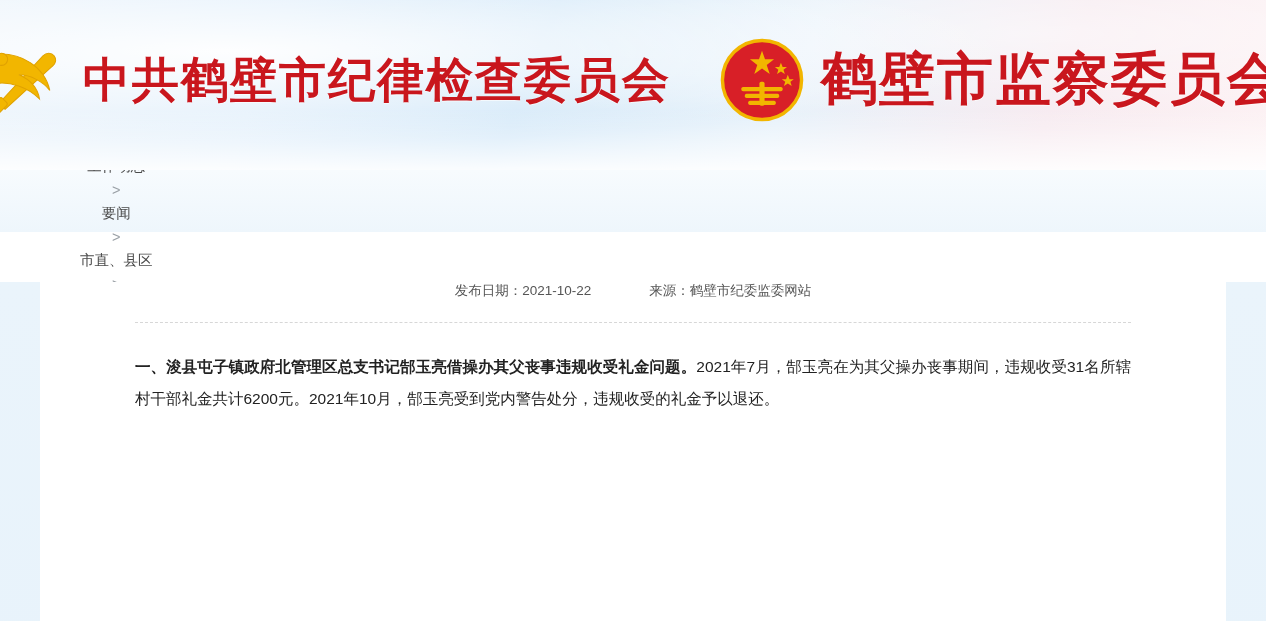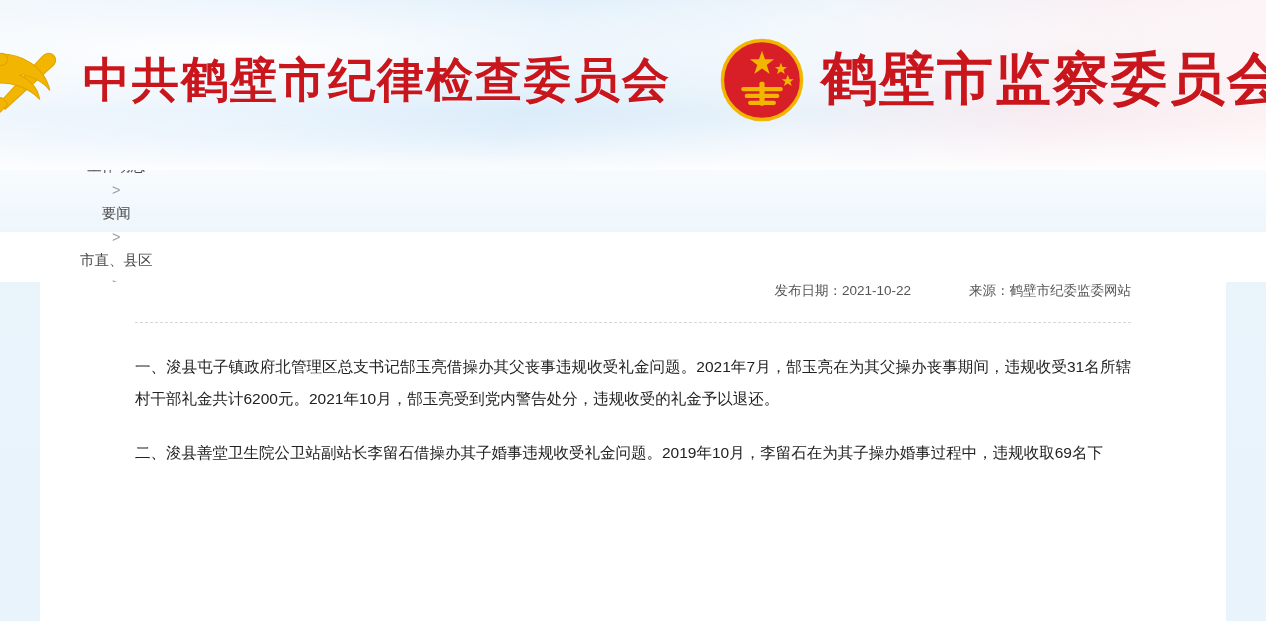--- a/index.html
+++ b/index.html
@@ -105,39 +105,39 @@
     font-family: "DejaVu Serif", "Liberation Serif", serif;
     font-weight: bold;
     font-size: 28px;
     letter-spacing: 1px;
     padding-top: 95px;
     line-height: 1.4;
   }
   .meta {
     margin-top: 50px;
     display: flex;
-    justify-content: flex-end;
+    justify-content: center;
     gap: 58px;
     font-size: 13.5px;
     color: #555;
   }
   .divider {
     margin-top: 22px;
     border-top: 1px dashed #d7d7d7;
     width: 100%;
   }
   .para {
     margin-top: 28px;
     font-size: 15.5px;
     color: #222;
     line-height: 2.05;
     text-align: justify;
     text-indent: 0;
   }
-  .para .lead { font-weight: normal; }
+  .para .lead { font-weight: bold; }
   .para-2 { margin-top: 22px; }
 </style>
 </head>
 <body>
 
 <div class="banner">
   <div class="banner-inner">
 
     <div class="emblem-group">
       <div class="cpc-emblem">
@@ -202,18 +202,15 @@
       <span>发布日期：2021-10-22</span>
       <span>来源：鹤壁市纪委监委网站</span>
     </div>
 
     <div class="divider"></div>
 
     <p class="para">
       <span class="lead">一、浚县屯子镇政府北管理区总支书记郜玉亮借操办其父丧事违规收受礼金问题。</span><span>2021年7月，郜玉亮在为其父操办丧事期间，违规收受31名所辖村干部礼金共计6200元。2021年10月，郜玉亮受到党内警告处分，违规收受的礼金予以退还。</span>
     </p>
 
-    <p class="para para-2">
-      <span class="lead">二、浚县善堂卫生院公卫站副站长李留石借操办其子婚事违规收受礼金问题。</span><span>2019年10月，李留石在为其子操办婚事过程中，违规收取69名下</span>
-    </p>
 
   </div>
 </div>
 
 </body></html>

